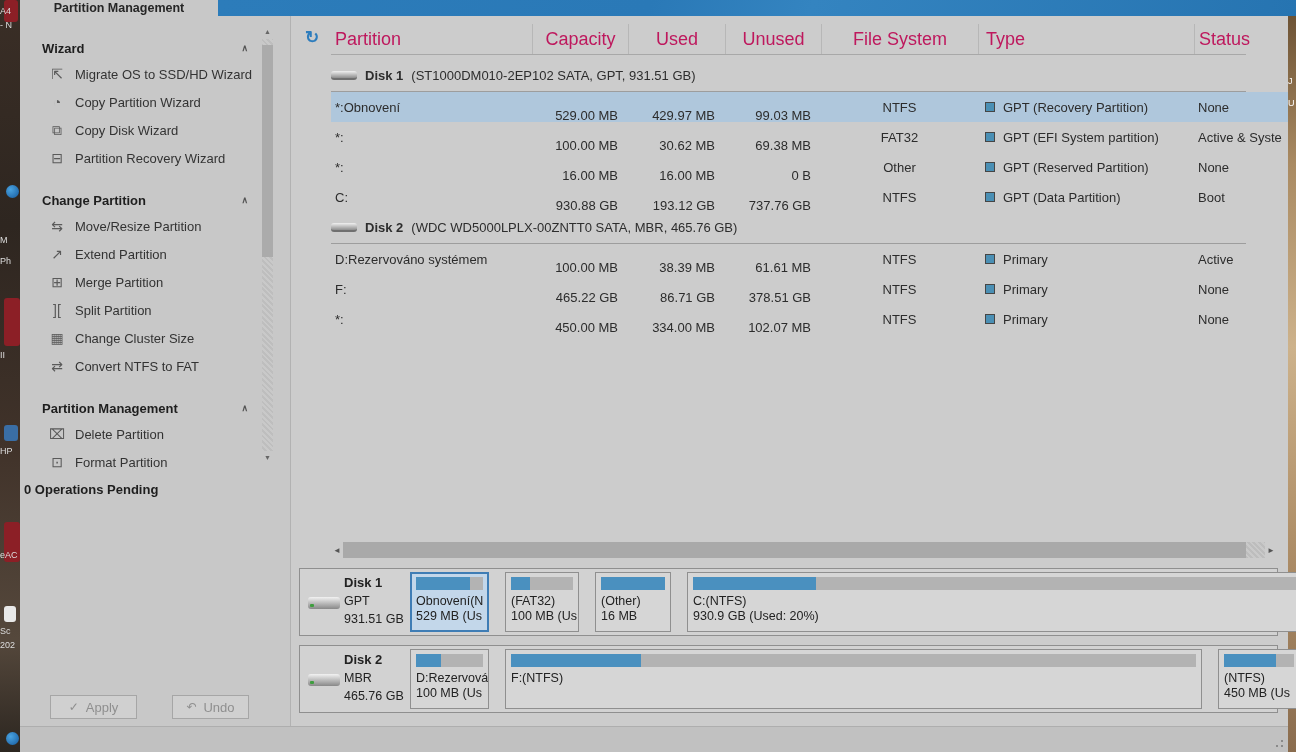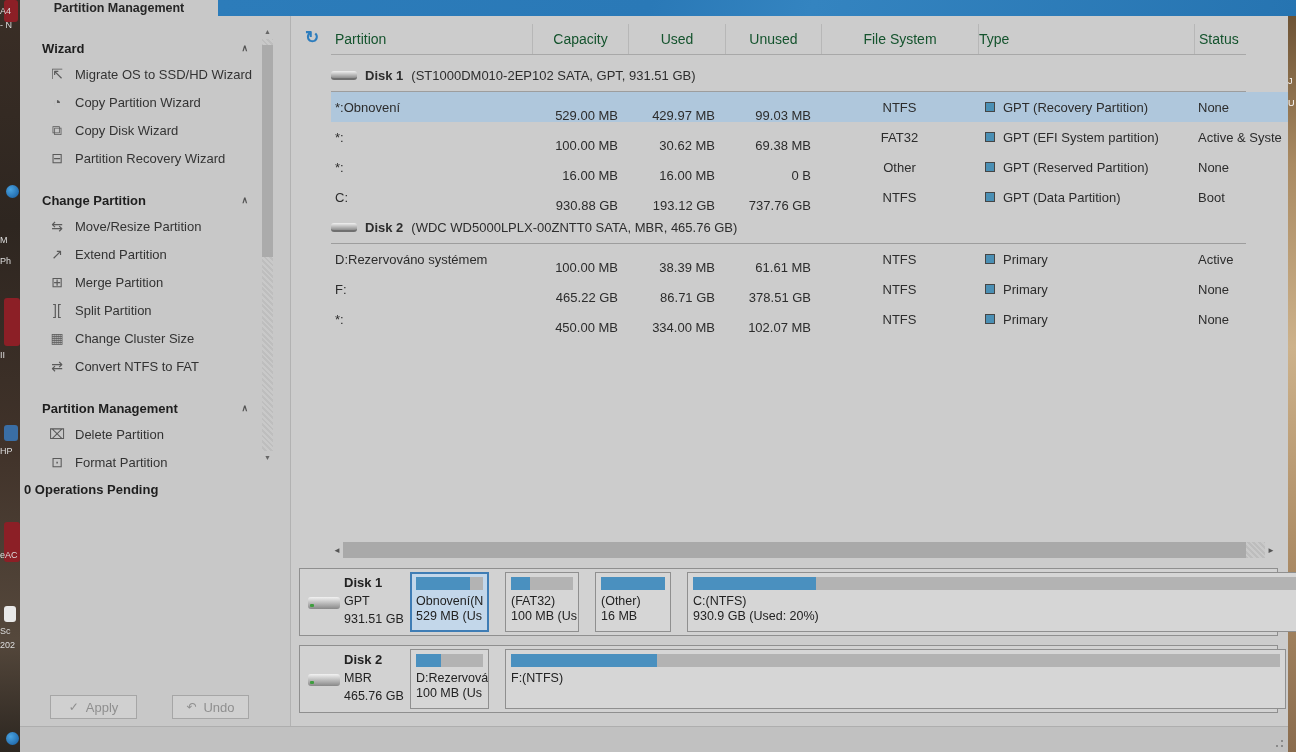--- a/index.html
+++ b/index.html
@@ -53,26 +53,26 @@
 
   
   .main { position:absolute; left:270px; top:0; width:998px; height:710px;
     background:#cccccc; border-left:1px solid #b2b2b2; }
   .refresh { position:absolute; left:11px; top:12px; width:20px; height:20px;
     color:#2e7dbd; font-size:17px; font-weight:bold; line-height:20px; text-align:center; }
 
   .hdr-grid, .row-grid { display:grid;
     grid-template-columns:201px 96px 97px 96px 157px 216px 1fr; }
   .hdr-grid { position:absolute; left:40px; right:0; top:8px; height:30px;
-    font-size:14px; color:#14532d; }
+    font-size:18px; color:#be185d; }
   .hdr-grid > div { display:flex; align-items:center; }
   .hdr-grid > div:nth-child(n+2) { border-left:1px solid #b7b7b7; }
   .hc-c { justify-content:center; }
   .hc-l4 { padding-left:4px; }
-  .hc-l6 { }
+  .hc-l6 { padding-left:7px; }
   .hdr-underline { position:absolute; left:40px; right:42px; top:38px; height:1px; background:#a8a8a8; }
 
   .table-flow { position:absolute; left:0; right:0; top:44px; }
   .group-header { height:31px; display:flex; align-items:center; padding-left:40px; gap:8px;
     font-size:13px; color:#2d2d2d; }
   .group-header b { font-size:13px; }
   .drive-mini { width:26px; height:9px; border-radius:3px;
     background:linear-gradient(#f0f0f0,#8e8e8e); border-bottom:2px solid #6f6f6f; }
   .group-sep { height:1px; margin:0 42px 0 40px; background:#9d9d9d; }
   .row-grid { margin-left:40px; height:30px; font-size:13px; color:#2c2c2c; align-items:center; }
@@ -394,21 +394,21 @@
           <div class="drive-big"></div>
           <div class="disk-info"><b>Disk 2</b><br><span>MBR</span><br><span>465.76 GB</span></div>
           <div class="blocks">
             <div class="block" style="width: 79px;">
               <div class="bar">
                 <div class="fill" style="width: 38%;"></div>
               </div>
               <div class="line">D:Rezervová</div>
               <div class="line">100 MB (Us</div>
             </div>
-            <div class="block" style="width: 781px;">
+            <div class="block" style="width: 697px;">
               <div class="bar">
                 <div class="fill" style="width: 19%;"></div>
               </div>
               <div class="line">F:(NTFS)</div>
             </div>
             <div class="block" style="width: 82px;">
               <div class="bar">
                 <div class="fill" style="width: 74%;"></div>
               </div>
               <div class="line">(NTFS)</div>

